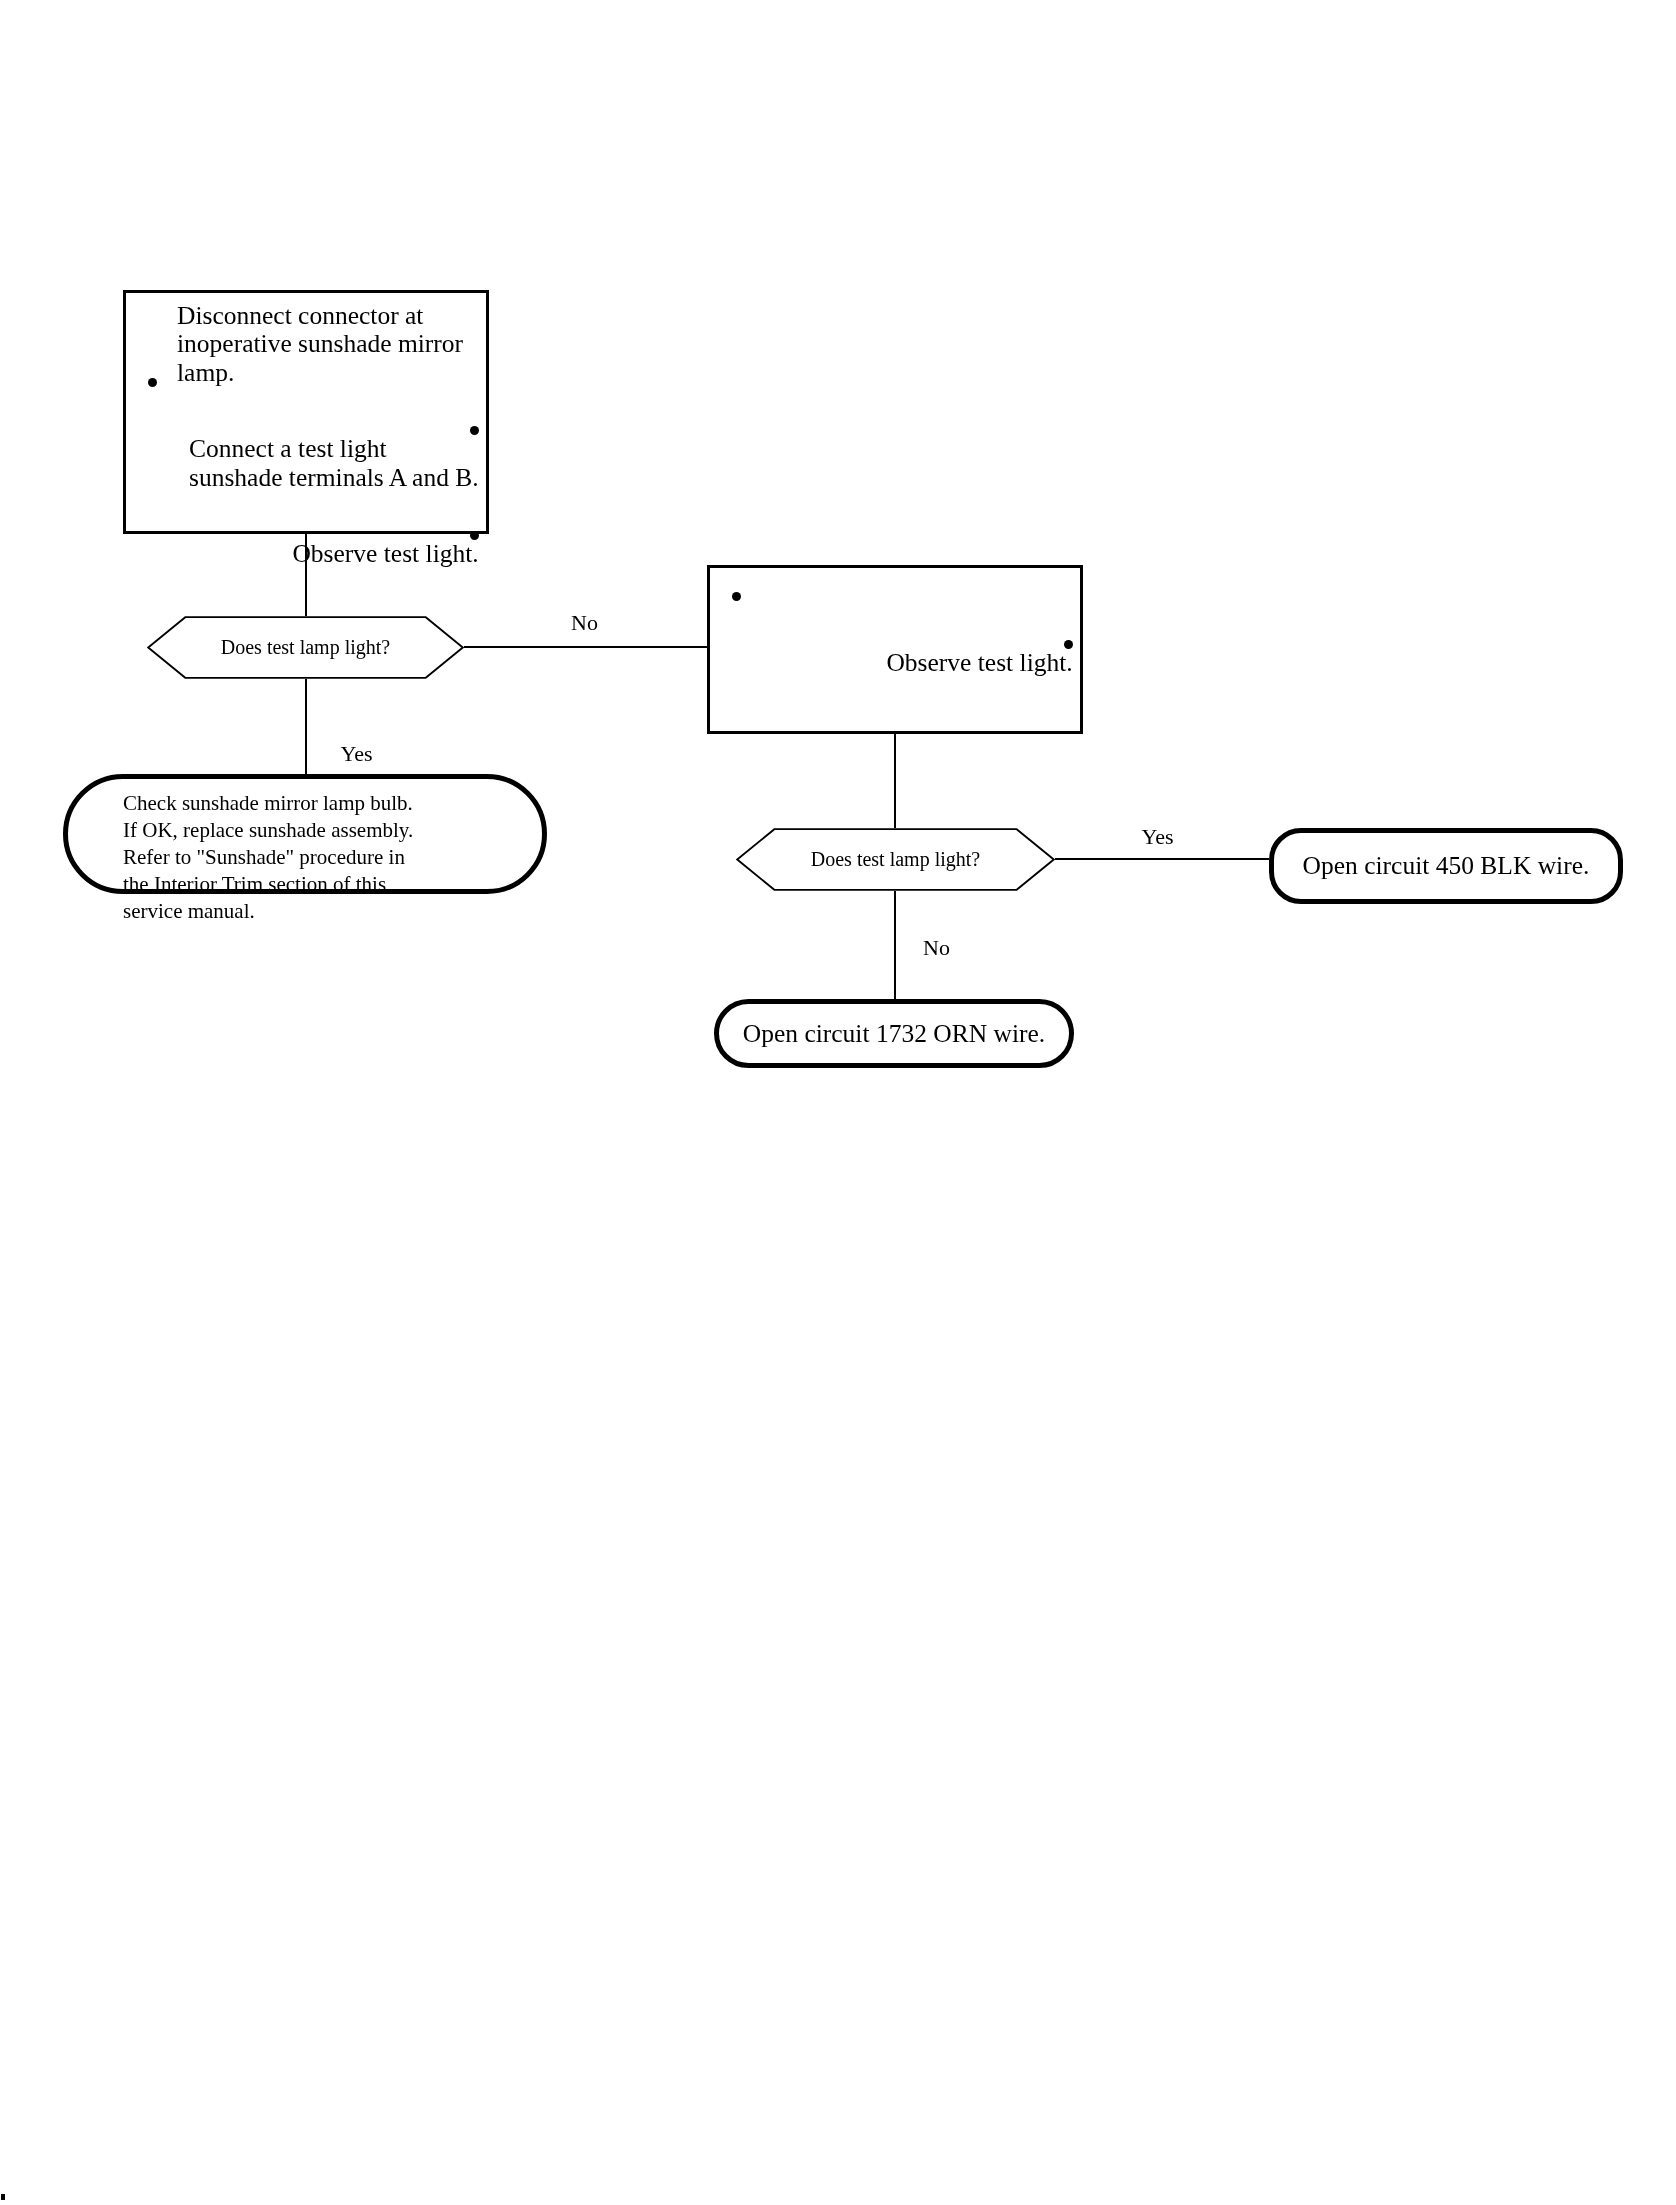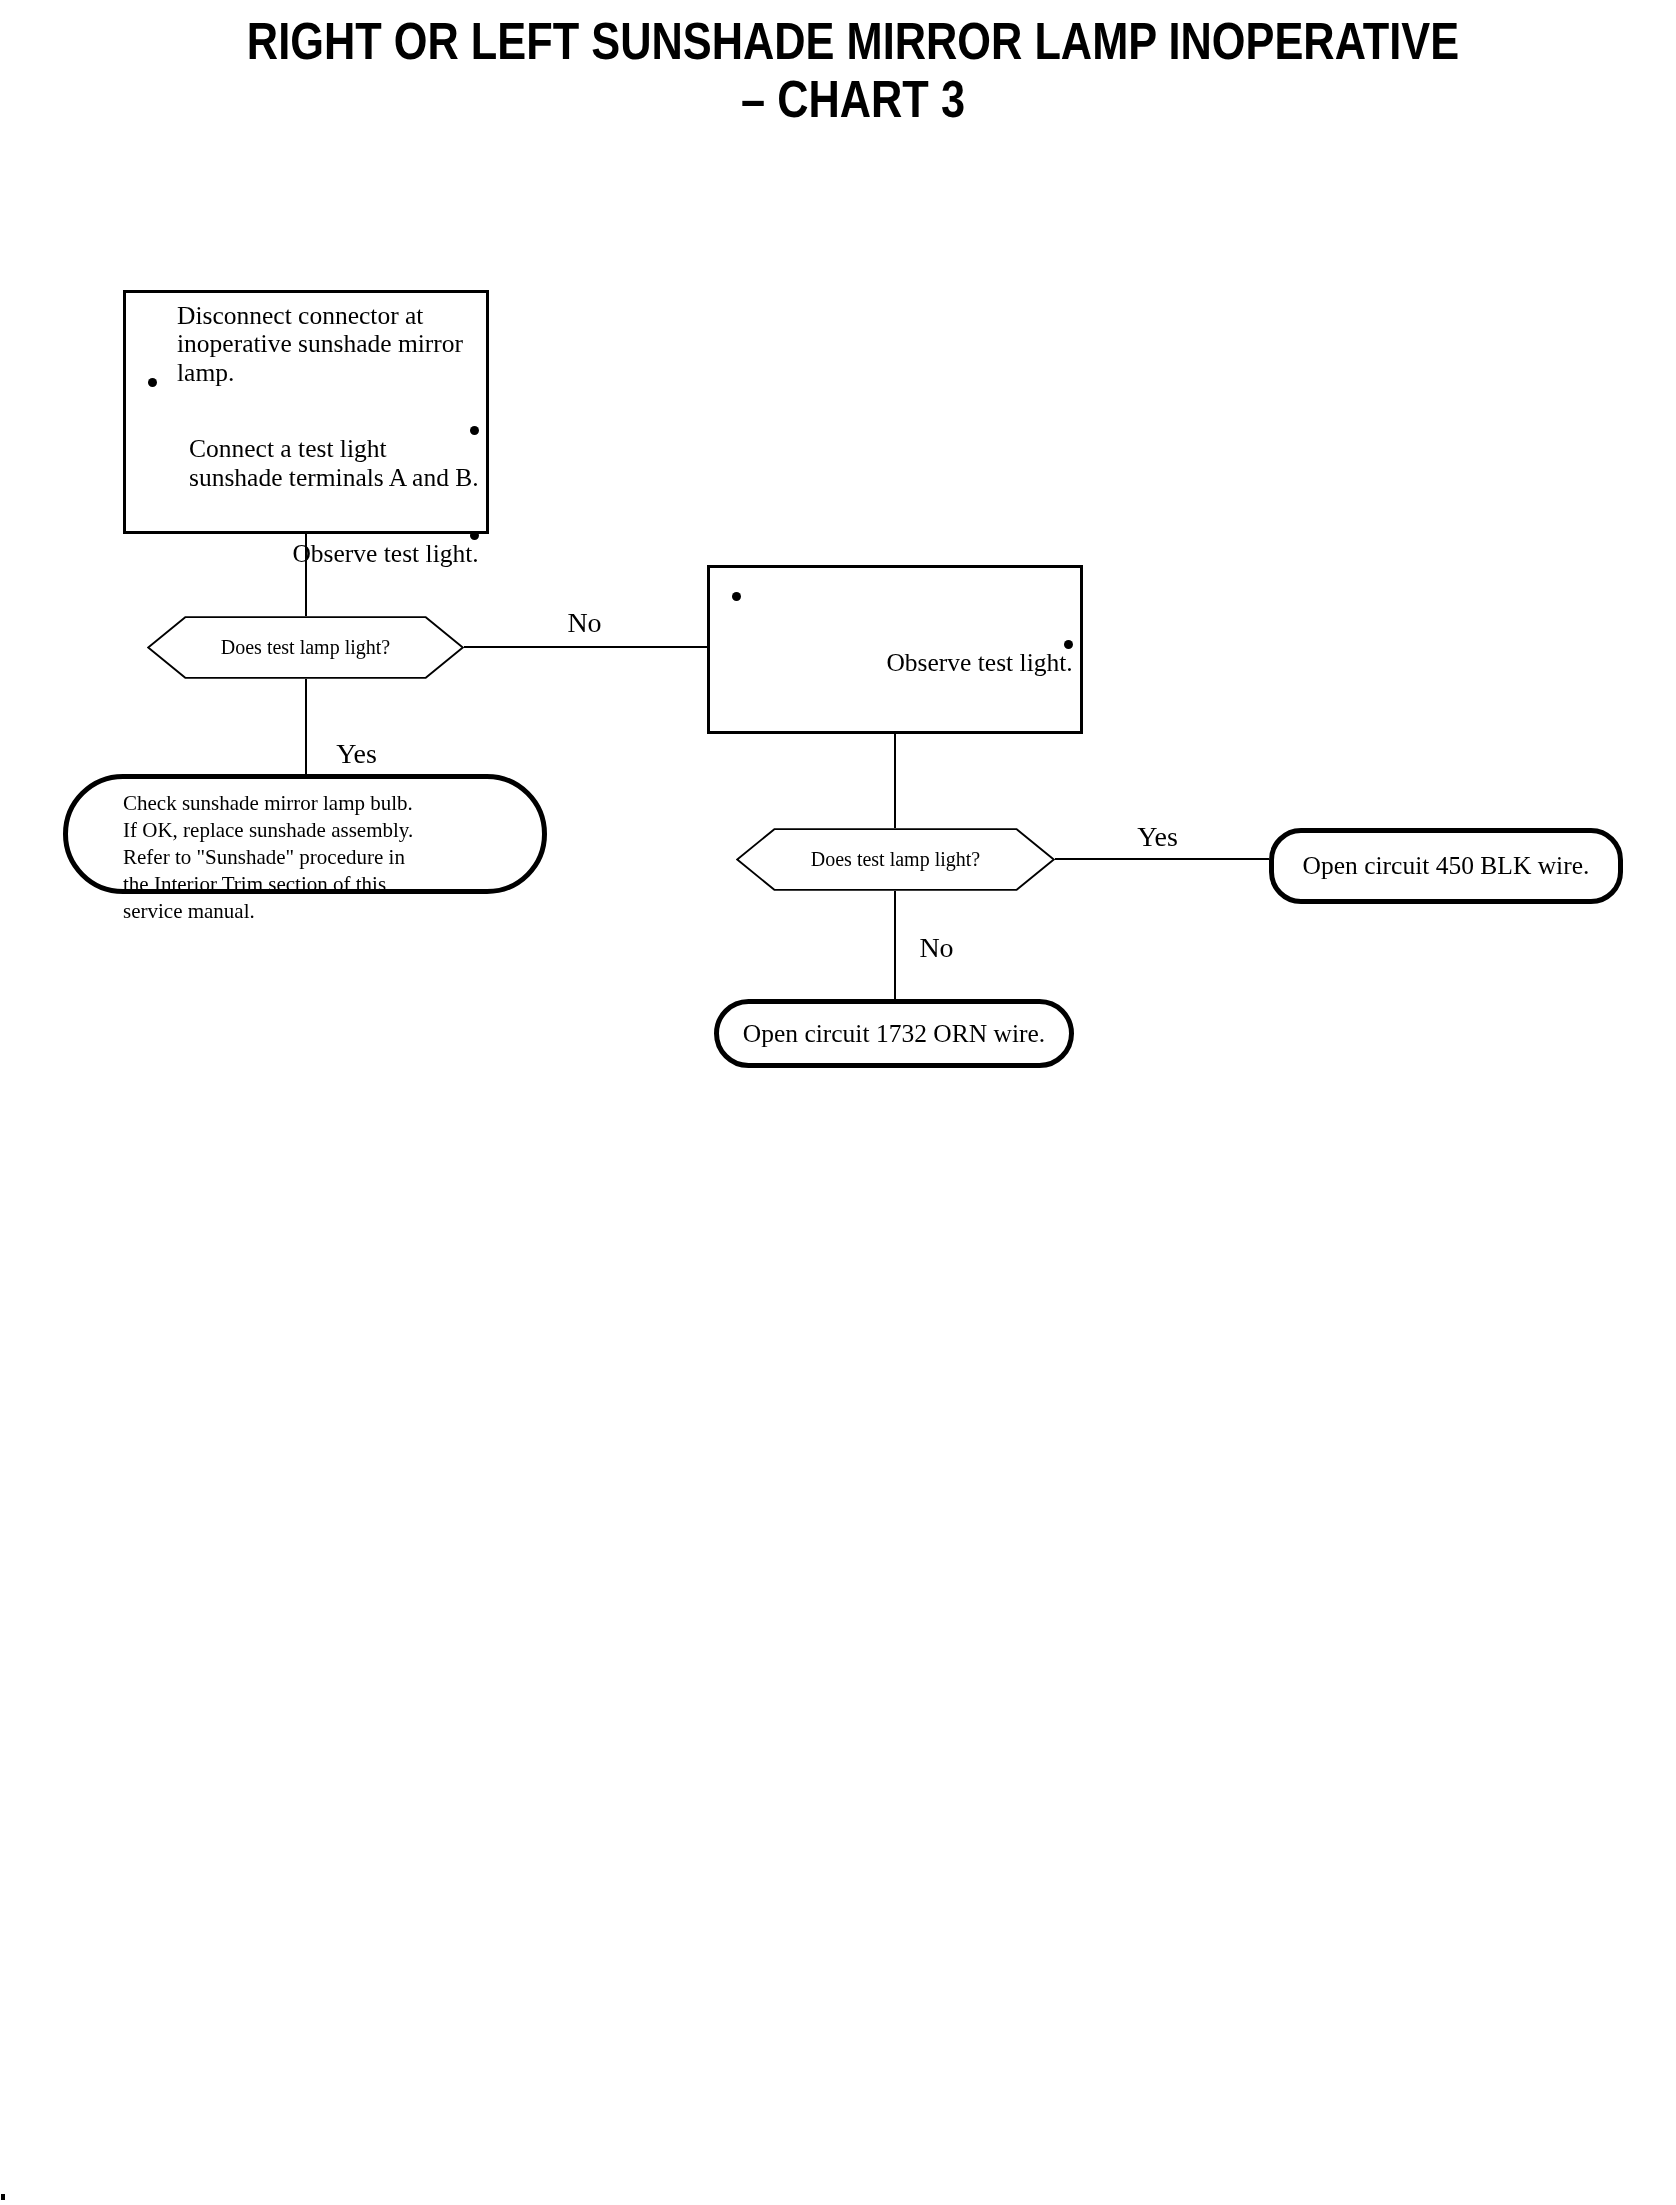--- a/index.html
+++ b/index.html
@@ -92,40 +92,36 @@
   #l2 { left: 464px;  top: 646px; width: 243px; height: 1.8px; }
   #l3 { left: 894px; top: 734px; width: 1.8px;   height: 94px; }
   #l4 { left: 305px;  top: 679px; width: 1.8px;   height: 95px; }
   #l5 { left: 1055px; top: 858px; width: 214px; height: 1.8px; }
   #l6 { left: 894px; top: 891px; width: 1.8px;   height: 108px; }
 
   
   .edge-label {
     width: 85px;
     text-align: center;
-    font-size: 28px;
+    font-size: 22px;
     line-height: 29px;
   }
   #lbl-no1  { left: 542px;  top: 608px; }
   #lbl-yes1 { left: 314px;  top: 739px; }
   #lbl-yes2 { left: 1115px; top: 822px; }
   #lbl-no2  { left: 894px; top: 933px; }
 
   
   #speck { left: 1.2px; top: 2194px; width: 4.3px; height: 5.5px; background: var(--ink, #000); }
 </style>
 </head>
 <body>
 
 <div id="canvas" style="--bg: #ffffff; --ink: #000000;">
 
-  <div class="abs title">
-    <div class="t-line">RIGHT OR LEFT SUNSHADE MIRROR LAMP INOPERATIVE</div>
-    <div class="t-line">– CHART 3</div>
-  </div>
 
   <div class="abs pbox" id="box1">
     <div class="bullet">
       <span class="dot"></span>
       <div class="bl">
         <div class="tl">Disconnect connector at</div>
         <div class="tl">inoperative sunshade mirror</div>
         <div class="tl">lamp.</div>
       </div>
     </div>

